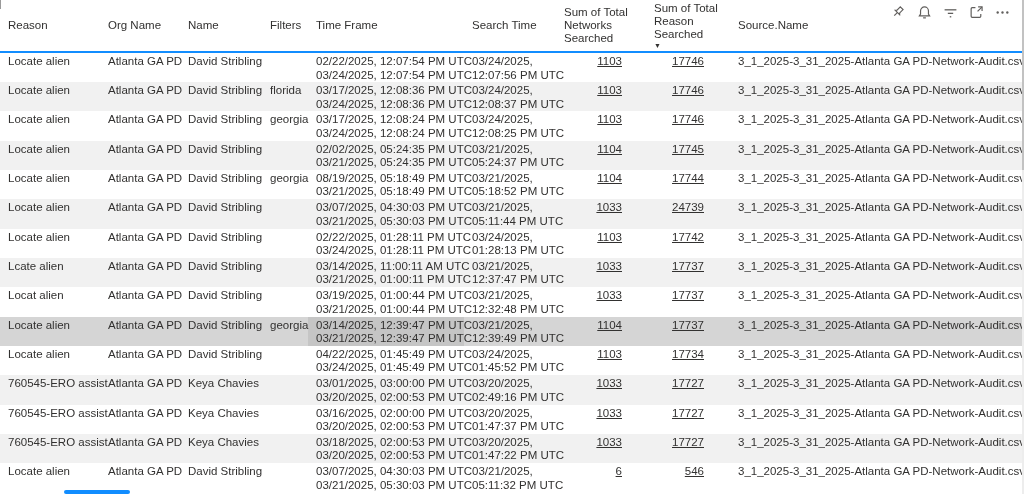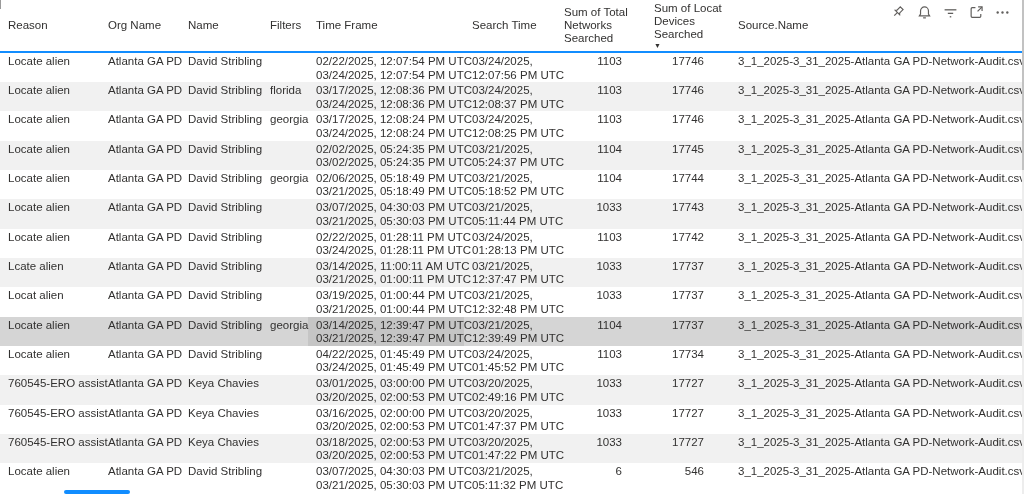--- a/index.html
+++ b/index.html
@@ -17,22 +17,22 @@
   tbody td {
     font-size:11.5px; line-height:13.5px; color:#323130;
     vertical-align:top; padding:2px 8px 0 8px; white-space:nowrap;
     overflow:visible;
   }
   tbody tr { height:29.34px; }
   tbody tr.alt { background:#f1f1f1; }
   tbody tr.selected { background:#d5d5d5; }
   tbody tr.selected td.col-tf { background:#c5c5c5;margin-top:8px; }
   td.num { text-align:right; }
-  td.col-net { padding-right:24px; }
-  td.col-dev { padding-right:26px; }
+  td.col-net { padding-right:24px;text-decoration:underline; }
+  td.col-dev { padding-right:26px;text-decoration:underline; }
   .sort-caret { display:block; font-size:7px; line-height:8px; margin-top:1px; color:#323130; }
   .two-line div { height:13.5px; }
 
   .visual-header {
     position:absolute; top:5px; right:14px; display:flex; gap:11px;
     align-items:center; color:#605E5C;
   }
   .vh-icon { width:15px; height:15px; display:block; cursor:pointer; }
   .vh-icon svg { display:block; }
 
@@ -101,21 +101,21 @@
     <thead>
       <tr>
         <th>Reason</th>
         <th>Org Name</th>
         <th>Name</th>
         <th>Filters</th>
         <th>Time Frame</th>
         <th>Search Time</th>
         <th>Sum of Total Networks Searched</th>
         <th>
-          <span>Sum of Locat Devices Searched</span>
+          <span>Sum of Total Reason Searched</span>
           <span class="sort-caret">▼</span>
         </th>
         <th>Source.Name</th>
       </tr>
     </thead>
     <tbody>
 
         <tr>
           <td class="col-reason">Locate alien</td>
           <td class="col-org">Atlanta GA PD</td>
@@ -170,38 +170,38 @@
           <td class="col-source">3_1_2025-3_31_2025-Atlanta GA PD-Network-Audit.csv</td>
         </tr>
 
         <tr class="alt">
           <td class="col-reason">Locate alien</td>
           <td class="col-org">Atlanta GA PD</td>
           <td class="col-name">David Stribling</td>
           <td class="col-filters"></td>
           <td class="col-tf two-line">
             <div>02/02/2025, 05:24:35 PM UTC</div>
-            <div>03/02/2025, 05:24:35 PM UTC</div>
+            <div>03/21/2025, 05:24:35 PM UTC</div>
           </td>
           <td class="col-st two-line">
             <div>03/21/2025,</div>
             <div>05:24:37 PM UTC</div>
           </td>
           <td class="num col-net">1104</td>
           <td class="num col-dev">17745</td>
           <td class="col-source">3_1_2025-3_31_2025-Atlanta GA PD-Network-Audit.csv</td>
         </tr>
 
         <tr>
           <td class="col-reason">Locate alien</td>
           <td class="col-org">Atlanta GA PD</td>
           <td class="col-name">David Stribling</td>
           <td class="col-filters">georgia</td>
           <td class="col-tf two-line">
-            <div>02/06/2025, 05:18:49 PM UTC</div>
+            <div>08/19/2025, 05:18:49 PM UTC</div>
             <div>03/21/2025, 05:18:49 PM UTC</div>
           </td>
           <td class="col-st two-line">
             <div>03/21/2025,</div>
             <div>05:18:52 PM UTC</div>
           </td>
           <td class="num col-net">1104</td>
           <td class="num col-dev">17744</td>
           <td class="col-source">3_1_2025-3_31_2025-Atlanta GA PD-Network-Audit.csv</td>
         </tr>
@@ -213,21 +213,21 @@
           <td class="col-filters"></td>
           <td class="col-tf two-line">
             <div>03/07/2025, 04:30:03 PM UTC</div>
             <div>03/21/2025, 05:30:03 PM UTC</div>
           </td>
           <td class="col-st two-line">
             <div>03/21/2025,</div>
             <div>05:11:44 PM UTC</div>
           </td>
           <td class="num col-net">1033</td>
-          <td class="num col-dev">17743</td>
+          <td class="num col-dev">24739</td>
           <td class="col-source">3_1_2025-3_31_2025-Atlanta GA PD-Network-Audit.csv</td>
         </tr>
 
         <tr>
           <td class="col-reason">Locate alien</td>
           <td class="col-org">Atlanta GA PD</td>
           <td class="col-name">David Stribling</td>
           <td class="col-filters"></td>
           <td class="col-tf two-line">
             <div>02/22/2025, 01:28:11 PM UTC</div>

